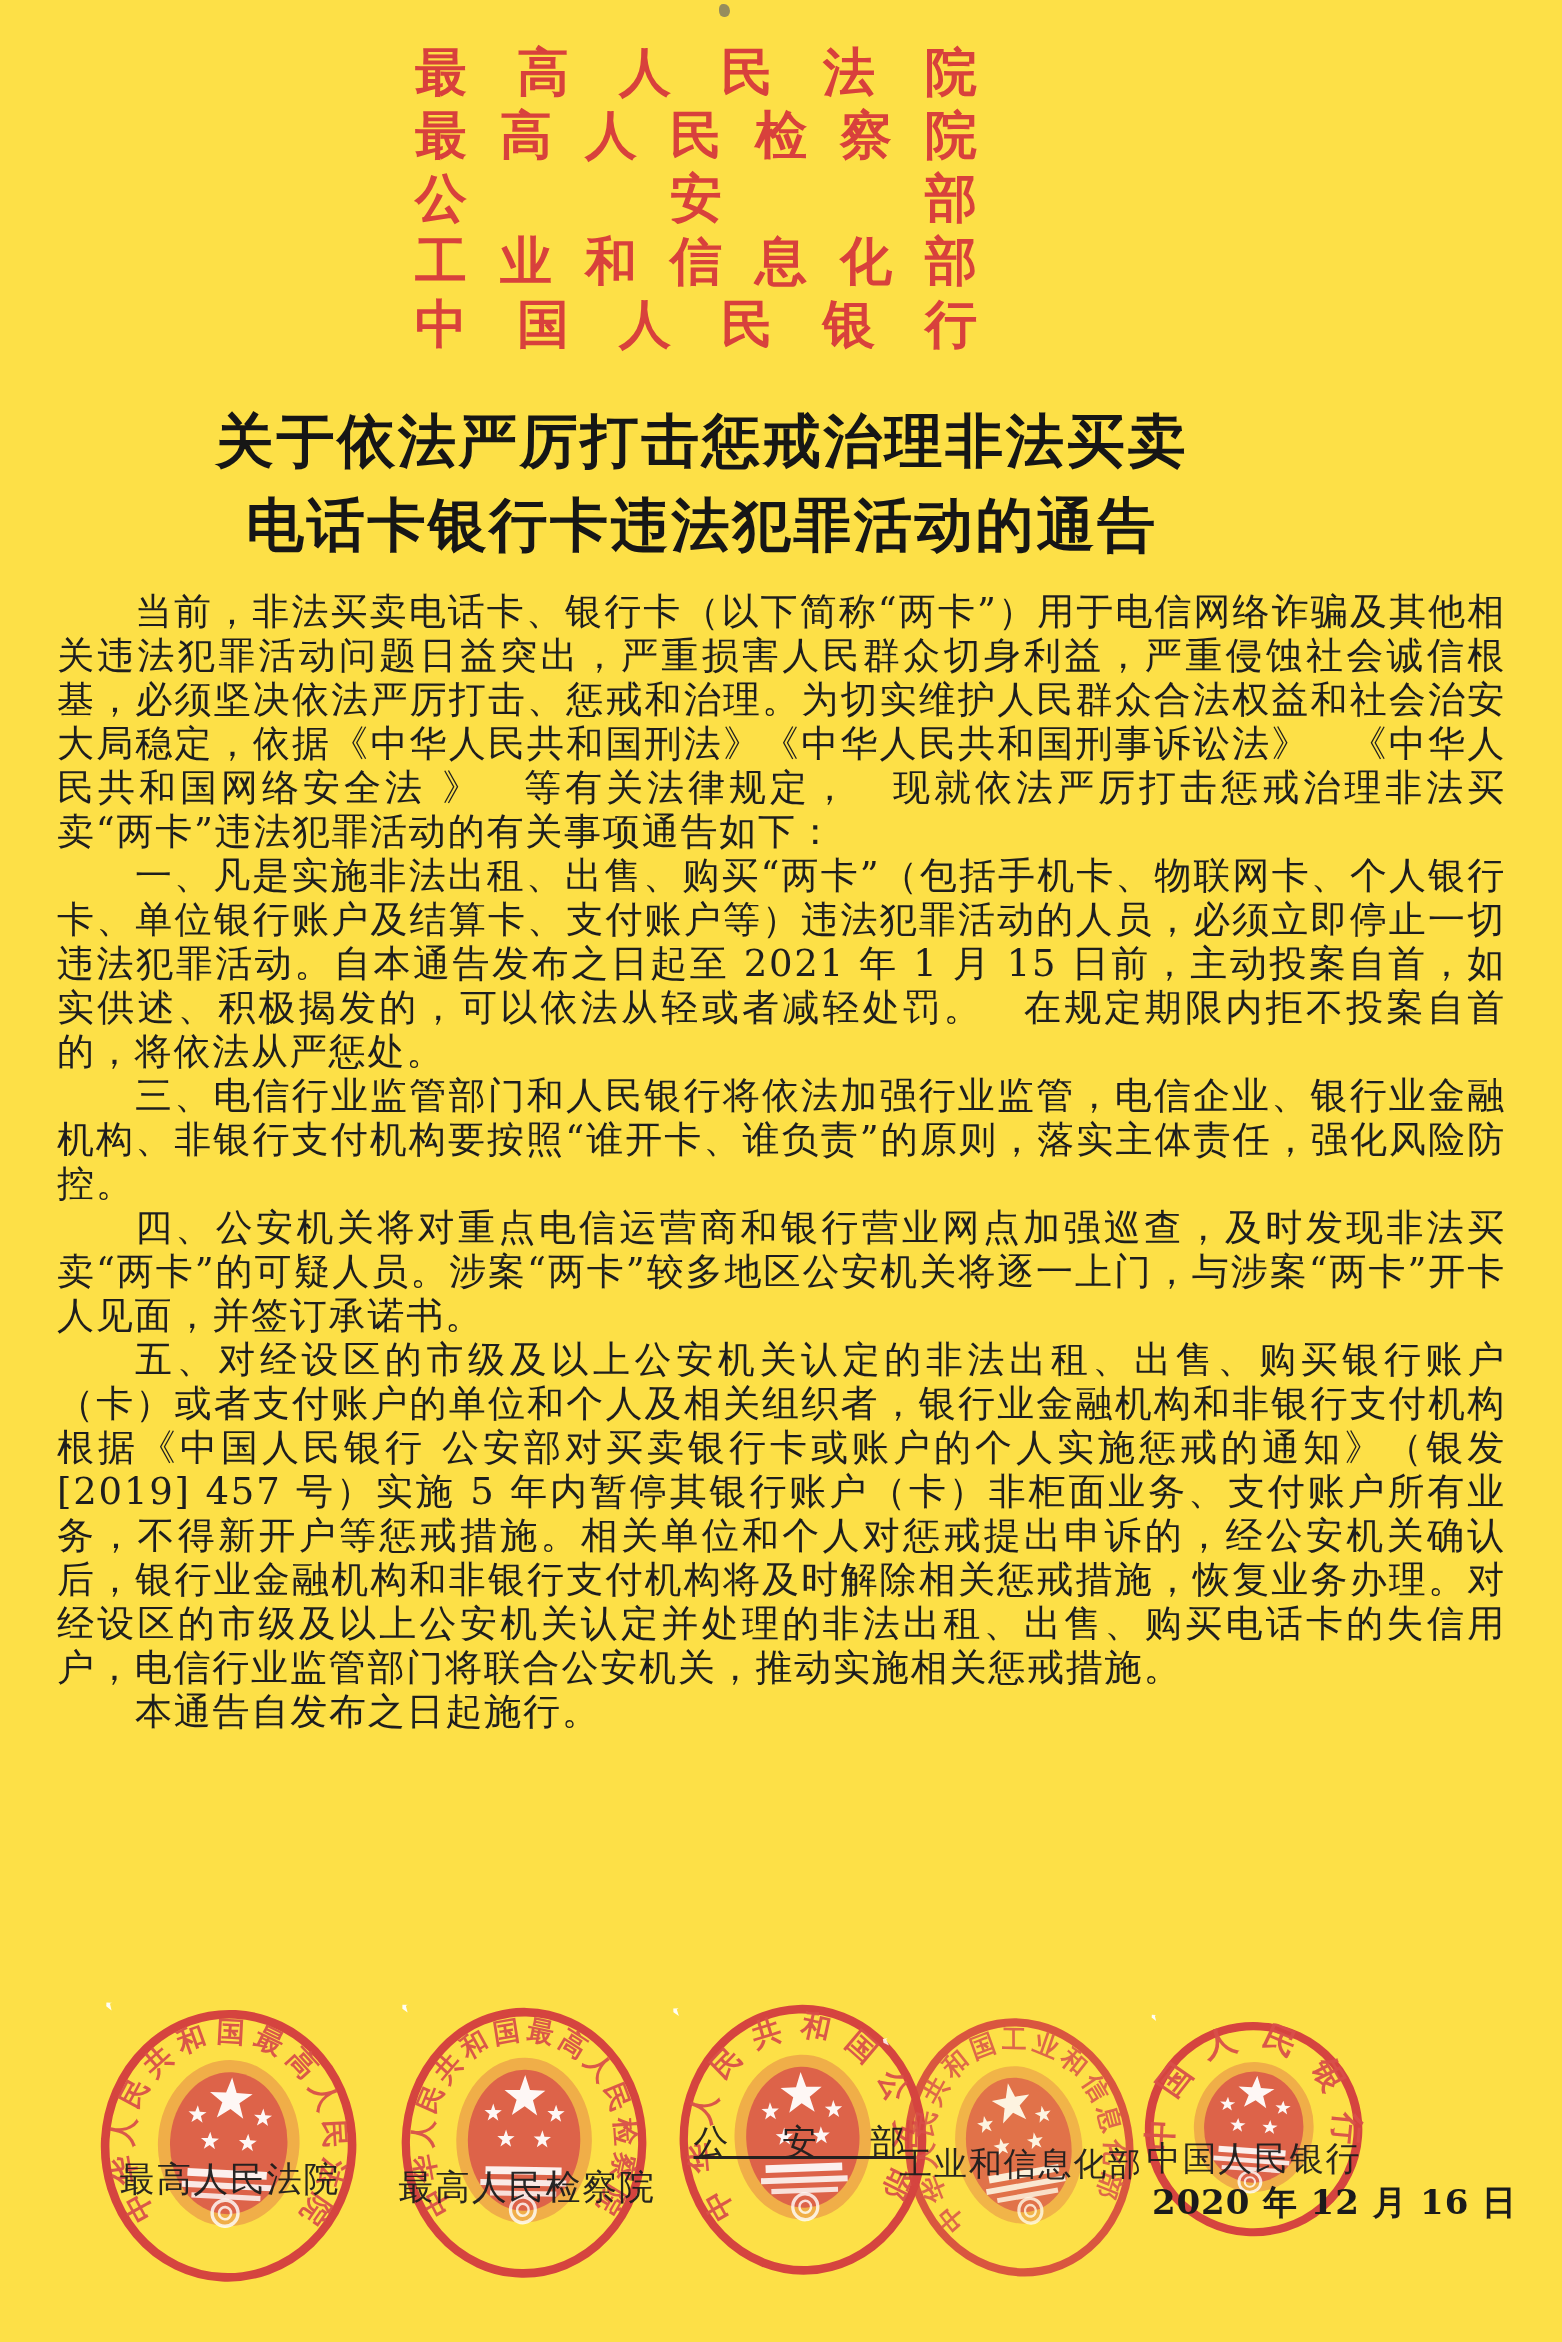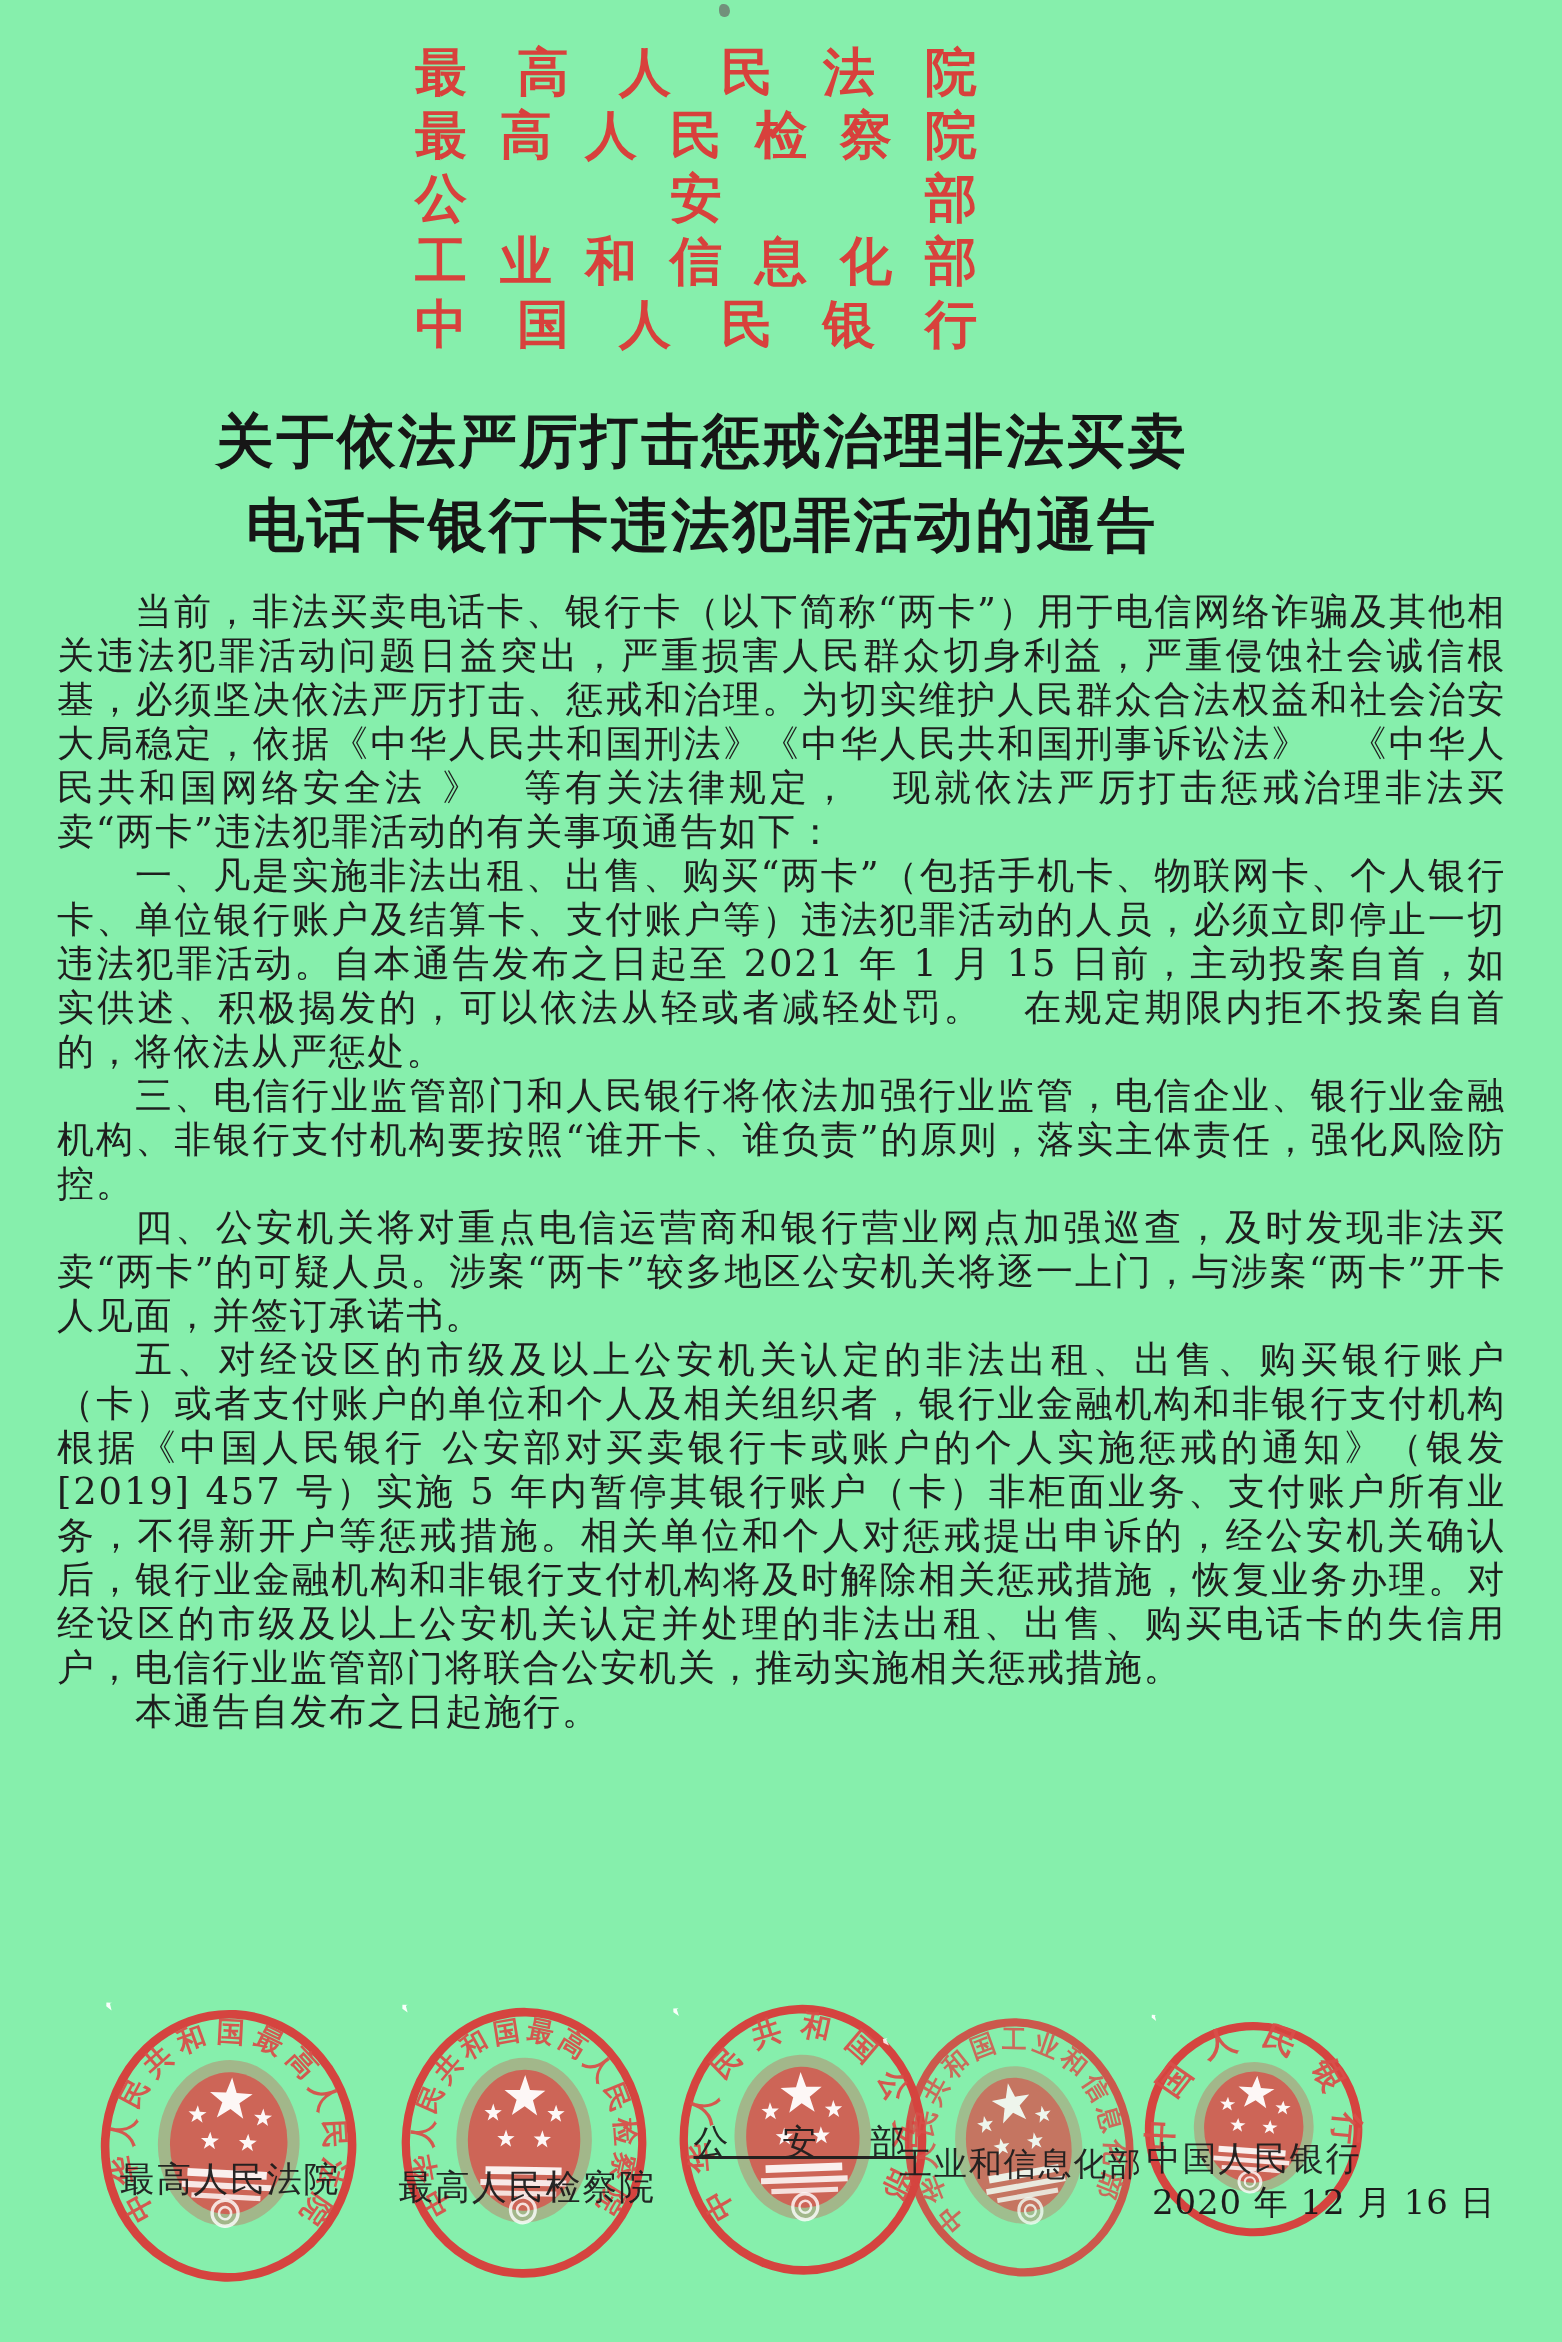--- a/index.html
+++ b/index.html
@@ -4,21 +4,21 @@
 <style>
   :root{
     --red:#d8413c;
     --seal-red:#d8504a;
     --ink:#1e1e1e;
   }
   html,body{margin:0;padding:0;background:#e8e8e6;}
   .page{
     position:relative;
     width:1562px;height:2343px;
-    background:#86efac;
+    background:#fde047;
     overflow:hidden;
     font-family:"DejaVu Serif", serif;
   }
   .artifact{position:absolute;left:719px;top:3.7px;width:11px;height:13px;background:#6a6a66;border-radius:40% 60% 50% 50%;opacity:.7;}
 
   
   .agencies{position:absolute;left:415px;top:40px;width:562px;}
   .agency-line{
     font-size:52px;font-weight:700;color:var(--red);
     line-height:63px;height:63px;
@@ -60,21 +60,21 @@
     white-space:nowrap;z-index:3;opacity:.95;
   }
   .cap-1{left:230px;top:2156px;}
   .cap-2{left:527px;top:2164px;}
   .cap-3{left:804px;top:2119px;letter-spacing:9.2px;text-decoration:underline;}
   .cap-4{left:1021px;top:2142px;font-size:33px;}
   .cap-5{left:1254px;top:2136px;font-size:34px;}
 
   .date{
     position:absolute;left:1152px;top:2180px;z-index:3;
-    font-size:34px;color:#1b1b1b;letter-spacing:0.9px;white-space:nowrap;
+    font-size:34px;color:#1b1b1b;letter-spacing:0.9px;white-space:nowrap;font-weight:bold;
   }
 </style>
 </head>
 <body>
 
 <div class="page">
 
   <div class="artifact"></div>
 
   <header class="agencies">

